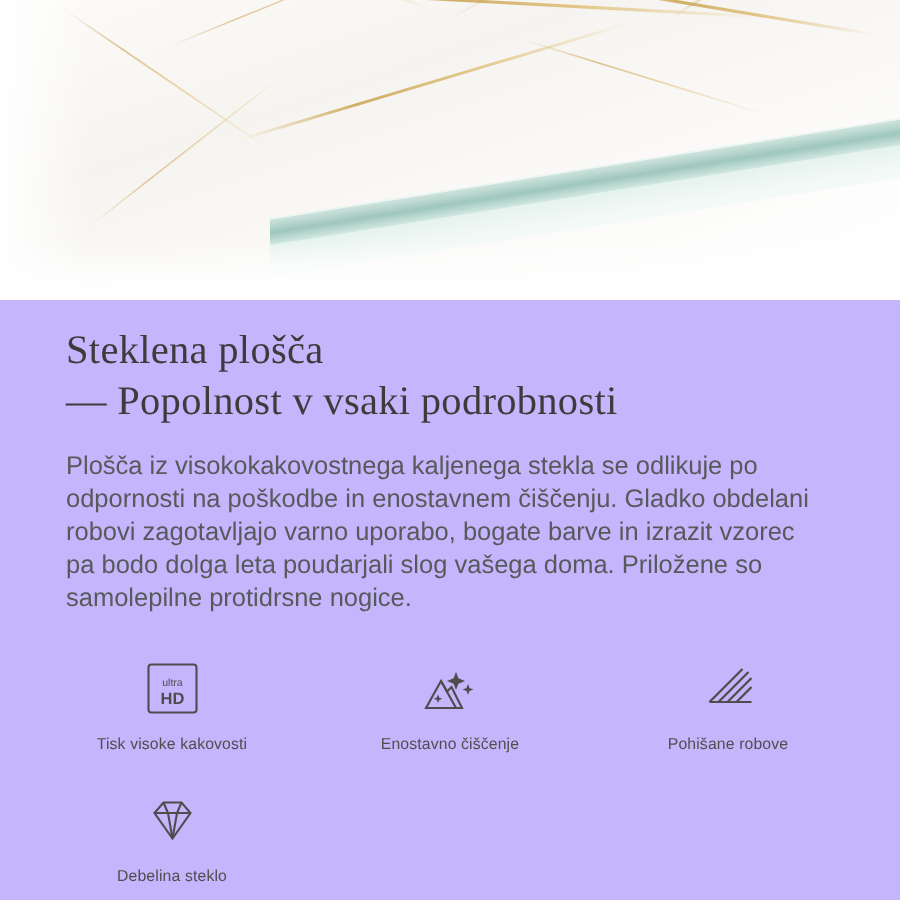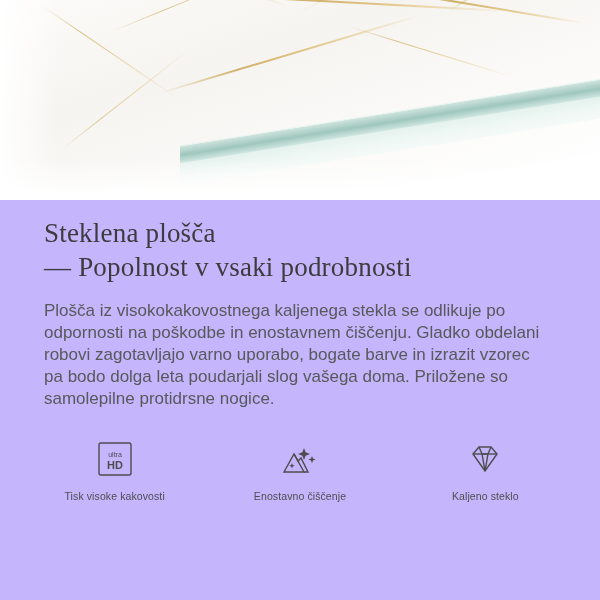--- a/index.html
+++ b/index.html
@@ -205,30 +205,42 @@
           <path d="M4 30 L14 12 L24 30 Z"></path>
           <path d="M14 12 L18 19 L21 16 L28 30 L24 30"></path>
           <path d="M24 6 l1.6 4.2 L30 12 l-4.4 1.8 L24 18 l-1.6-4.2 L18 12 l4.4-1.8 Z" fill="#4d4d4d" stroke="none"></path>
           <path d="M32 14 l1 2.6 2.6 1 -2.6 1 -1 2.6 -1-2.6 -2.6-1 2.6-1 Z" fill="#4d4d4d" stroke="none"></path>
           <path d="M12 21 l.8 2 2 .8 -2 .8 -.8 2 -.8-2 -2-.8 2-.8 Z" fill="#4d4d4d" stroke="none"></path>
         </svg>
       </div>
       <div class="feature-label">Enostavno čiščenje</div>
     </div>
 
+    <div class="feature">
+      <div class="feature-icon">
+        <svg width="40" height="34" viewBox="0 0 40 34" fill="none" stroke="#4d4d4d" stroke-width="1.5">
+          <path d="M8 26 L30 4"></path>
+          <path d="M14 26 L34 6"></path>
+          <path d="M20 26 L36 10"></path>
+          <path d="M26 26 L36 16"></path>
+          <path d="M8 26 L36 26" stroke-width="1.2"></path>
+        </svg>
+      </div>
+      <div class="feature-label">Pohišane robove</div>
+    </div>
 
     <div class="feature">
       <div class="feature-icon">
         <svg width="40" height="34" viewBox="0 0 40 34" fill="none" stroke="#4d4d4d" stroke-width="1.4">
           <path d="M8 12 L14 5 L26 5 L32 12 L20 29 Z"></path>
           <path d="M8 12 L32 12"></path>
           <path d="M14 5 L17 12 L20 29"></path>
           <path d="M26 5 L23 12 L20 29"></path>
           <path d="M17 12 L23 12"></path>
         </svg>
       </div>
-      <div class="feature-label">Kaljeno steklo</div>
+      <div class="feature-label">Debelina steklo</div>
     </div>
 
 
 
   </div>
 </div>
 
 </body></html>

